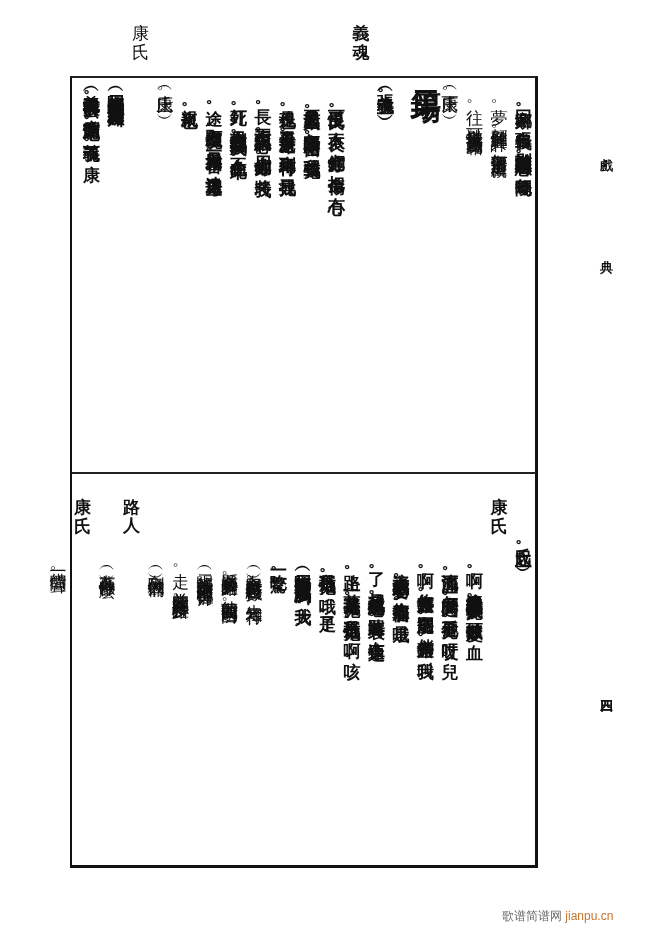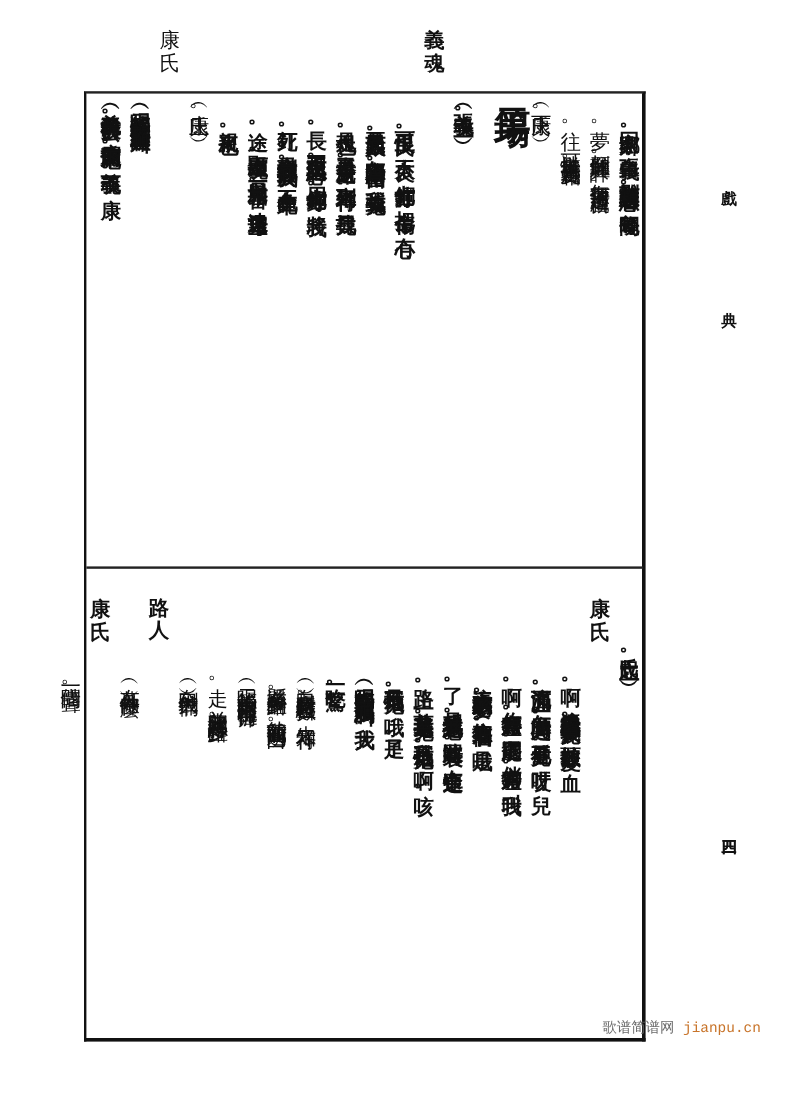--- a/index.html
+++ b/index.html
@@ -13,21 +13,21 @@
   .top-half{top:80px;height:390px;}
   .bottom-half{top:476px;height:390px;}
   .cols{position:absolute;right:0;top:0;height:100%;display:flex;flex-direction:row-reverse;}
   .col{width:24.5px;height:100%;position:relative;}
   .col .txt{position:absolute;left:0;width:100%;writing-mode:vertical-rl;
             font-size:17px;line-height:24px;letter-spacing:1.1px;font-weight:bold;white-space:nowrap;}
   .col .txt.light{font-weight:normal;}
   .col.wide{width:40px;}
   .scene .txt{font-size:30px;letter-spacing:2px;font-weight:bold;}
   .margin{position:absolute;left:597px;writing-mode:vertical-rl;font-size:13px;font-weight:bold;}
-  .watermark{position:absolute;left:502px;top:848px;font-family:Liberation Mono, monospace;
+  .watermark{position:absolute;left:502px;top:908px;font-family:Liberation Sans, sans-serif;
              font-size:12px;color:#6b6b6b;}
   .watermark .latin{color:#c8742a;}
 </style>
 </head>
 <body>
 
 <div>
   <span class="margin" style="top:148px;">戲</span>
   <span class="margin" style="top:250px;">典</span>
   <span class="margin" style="top:690px;">三四四</span>

